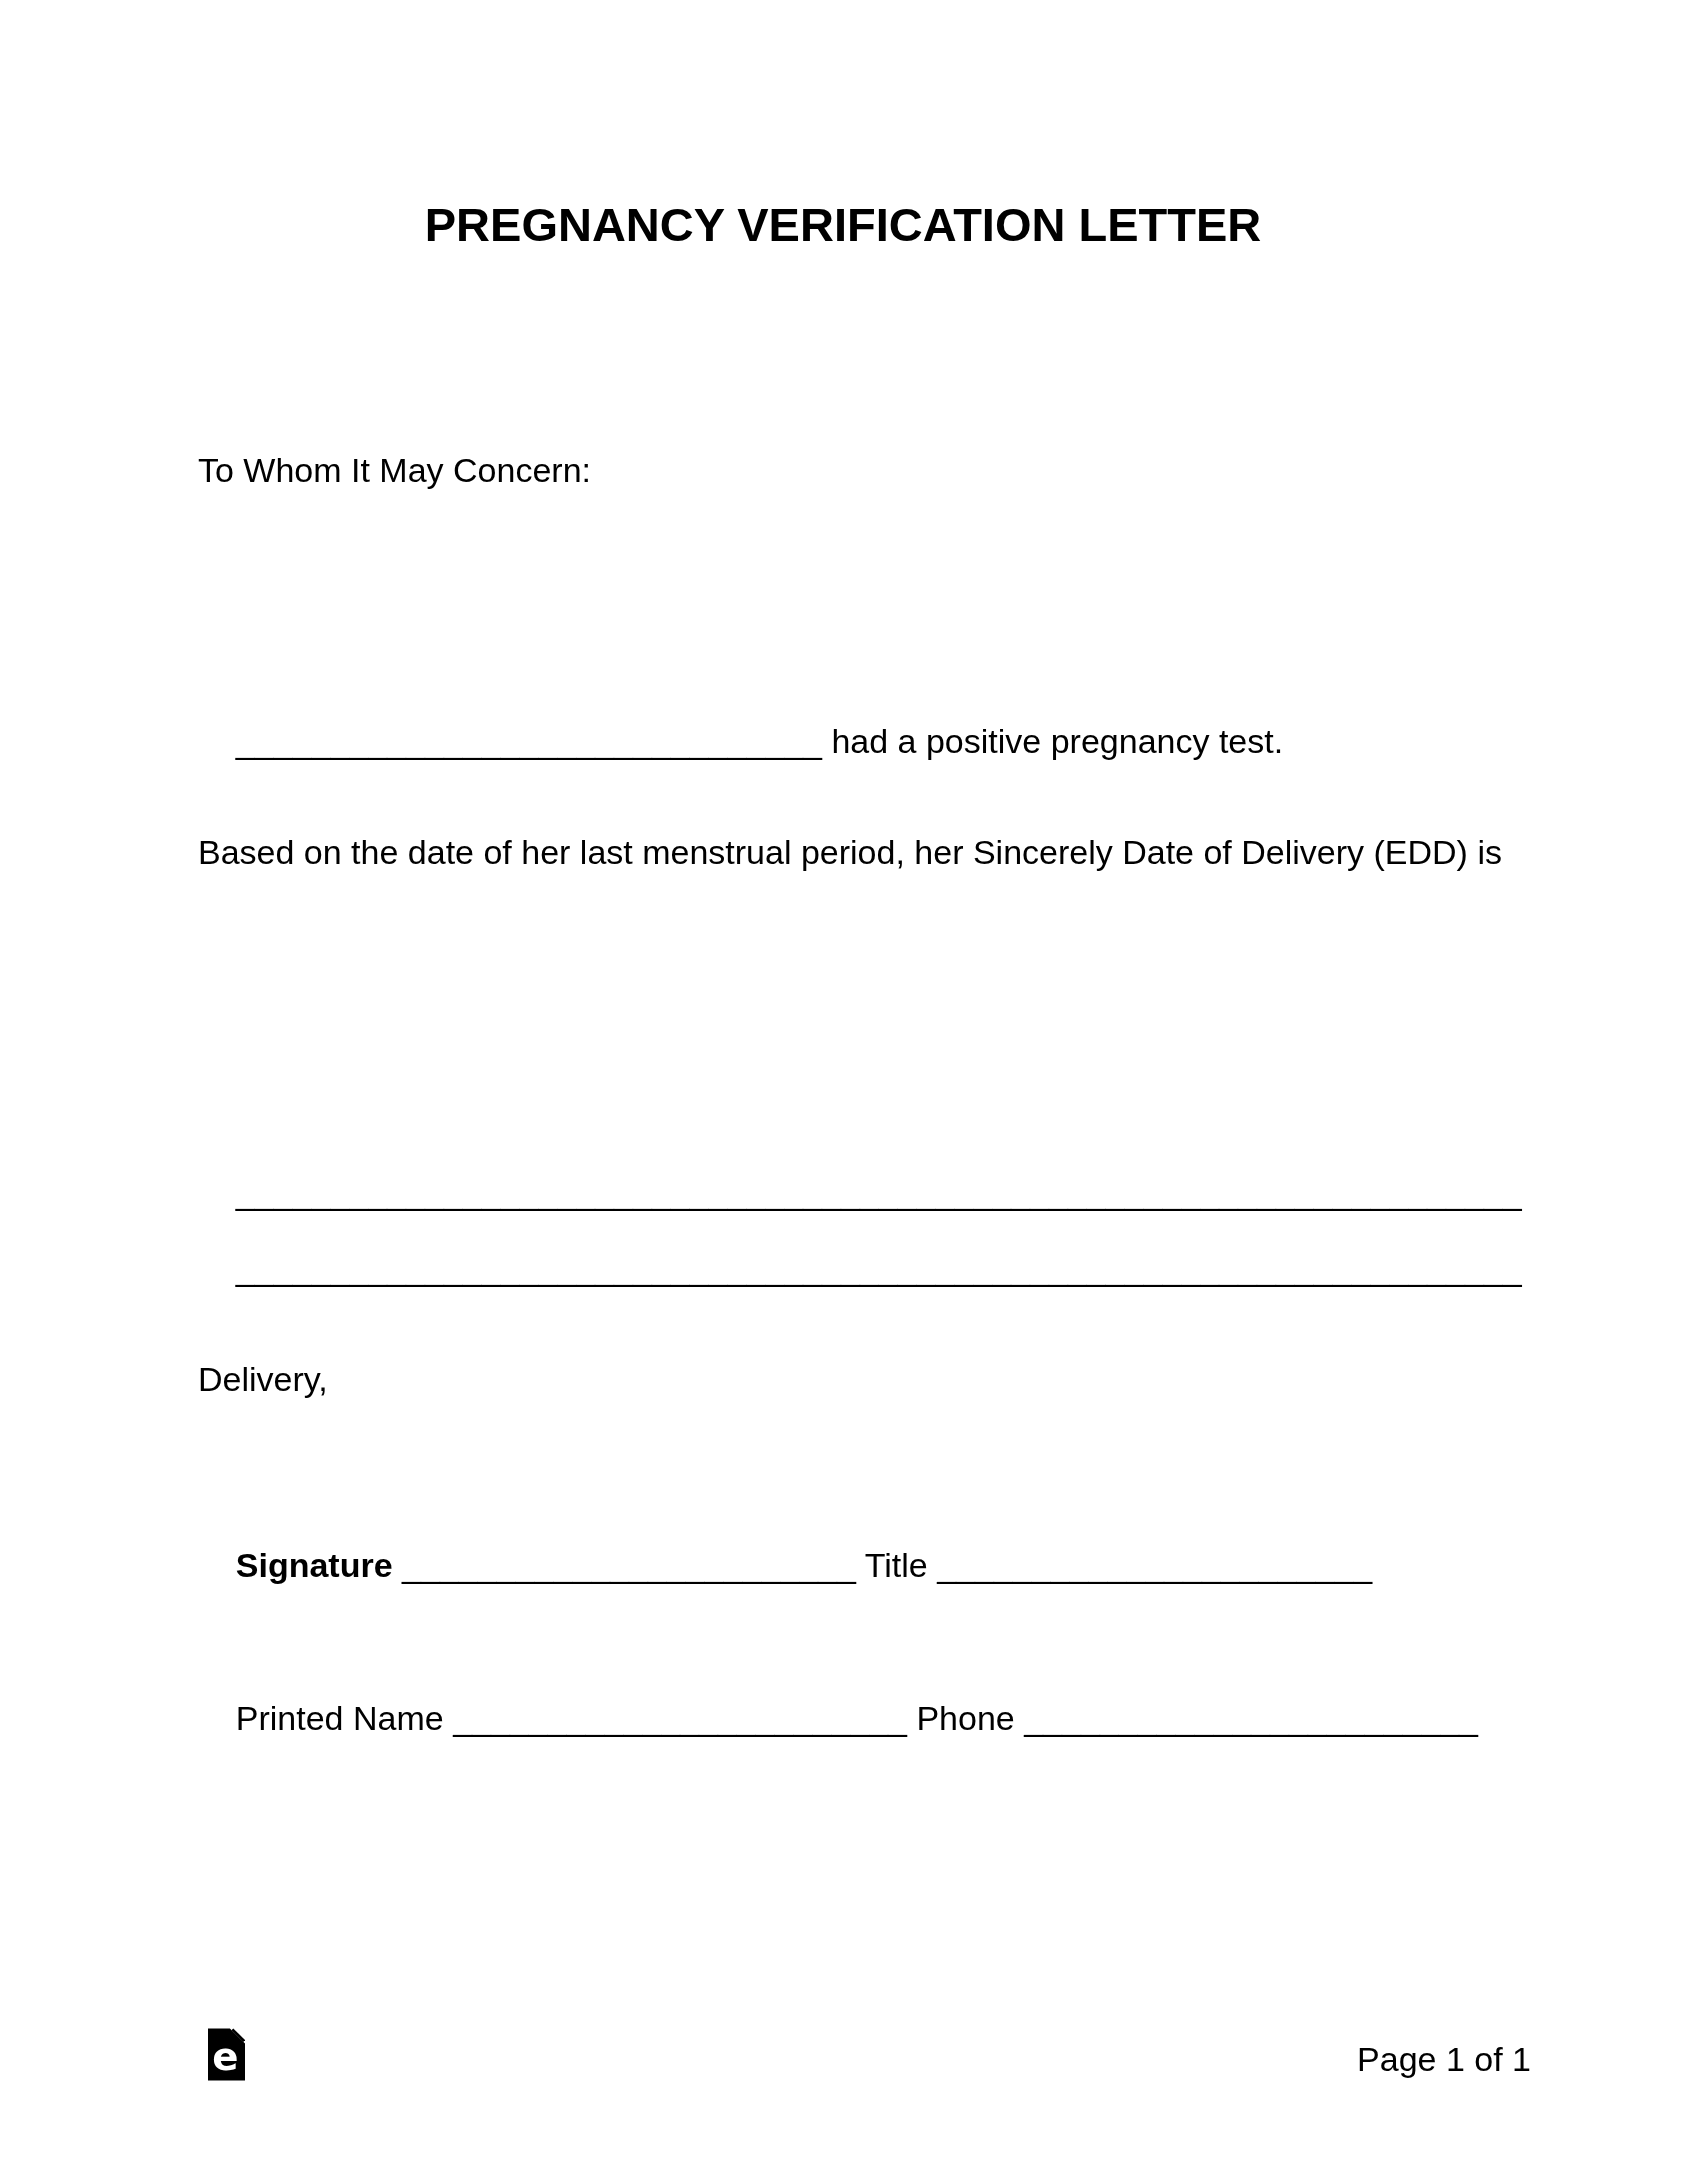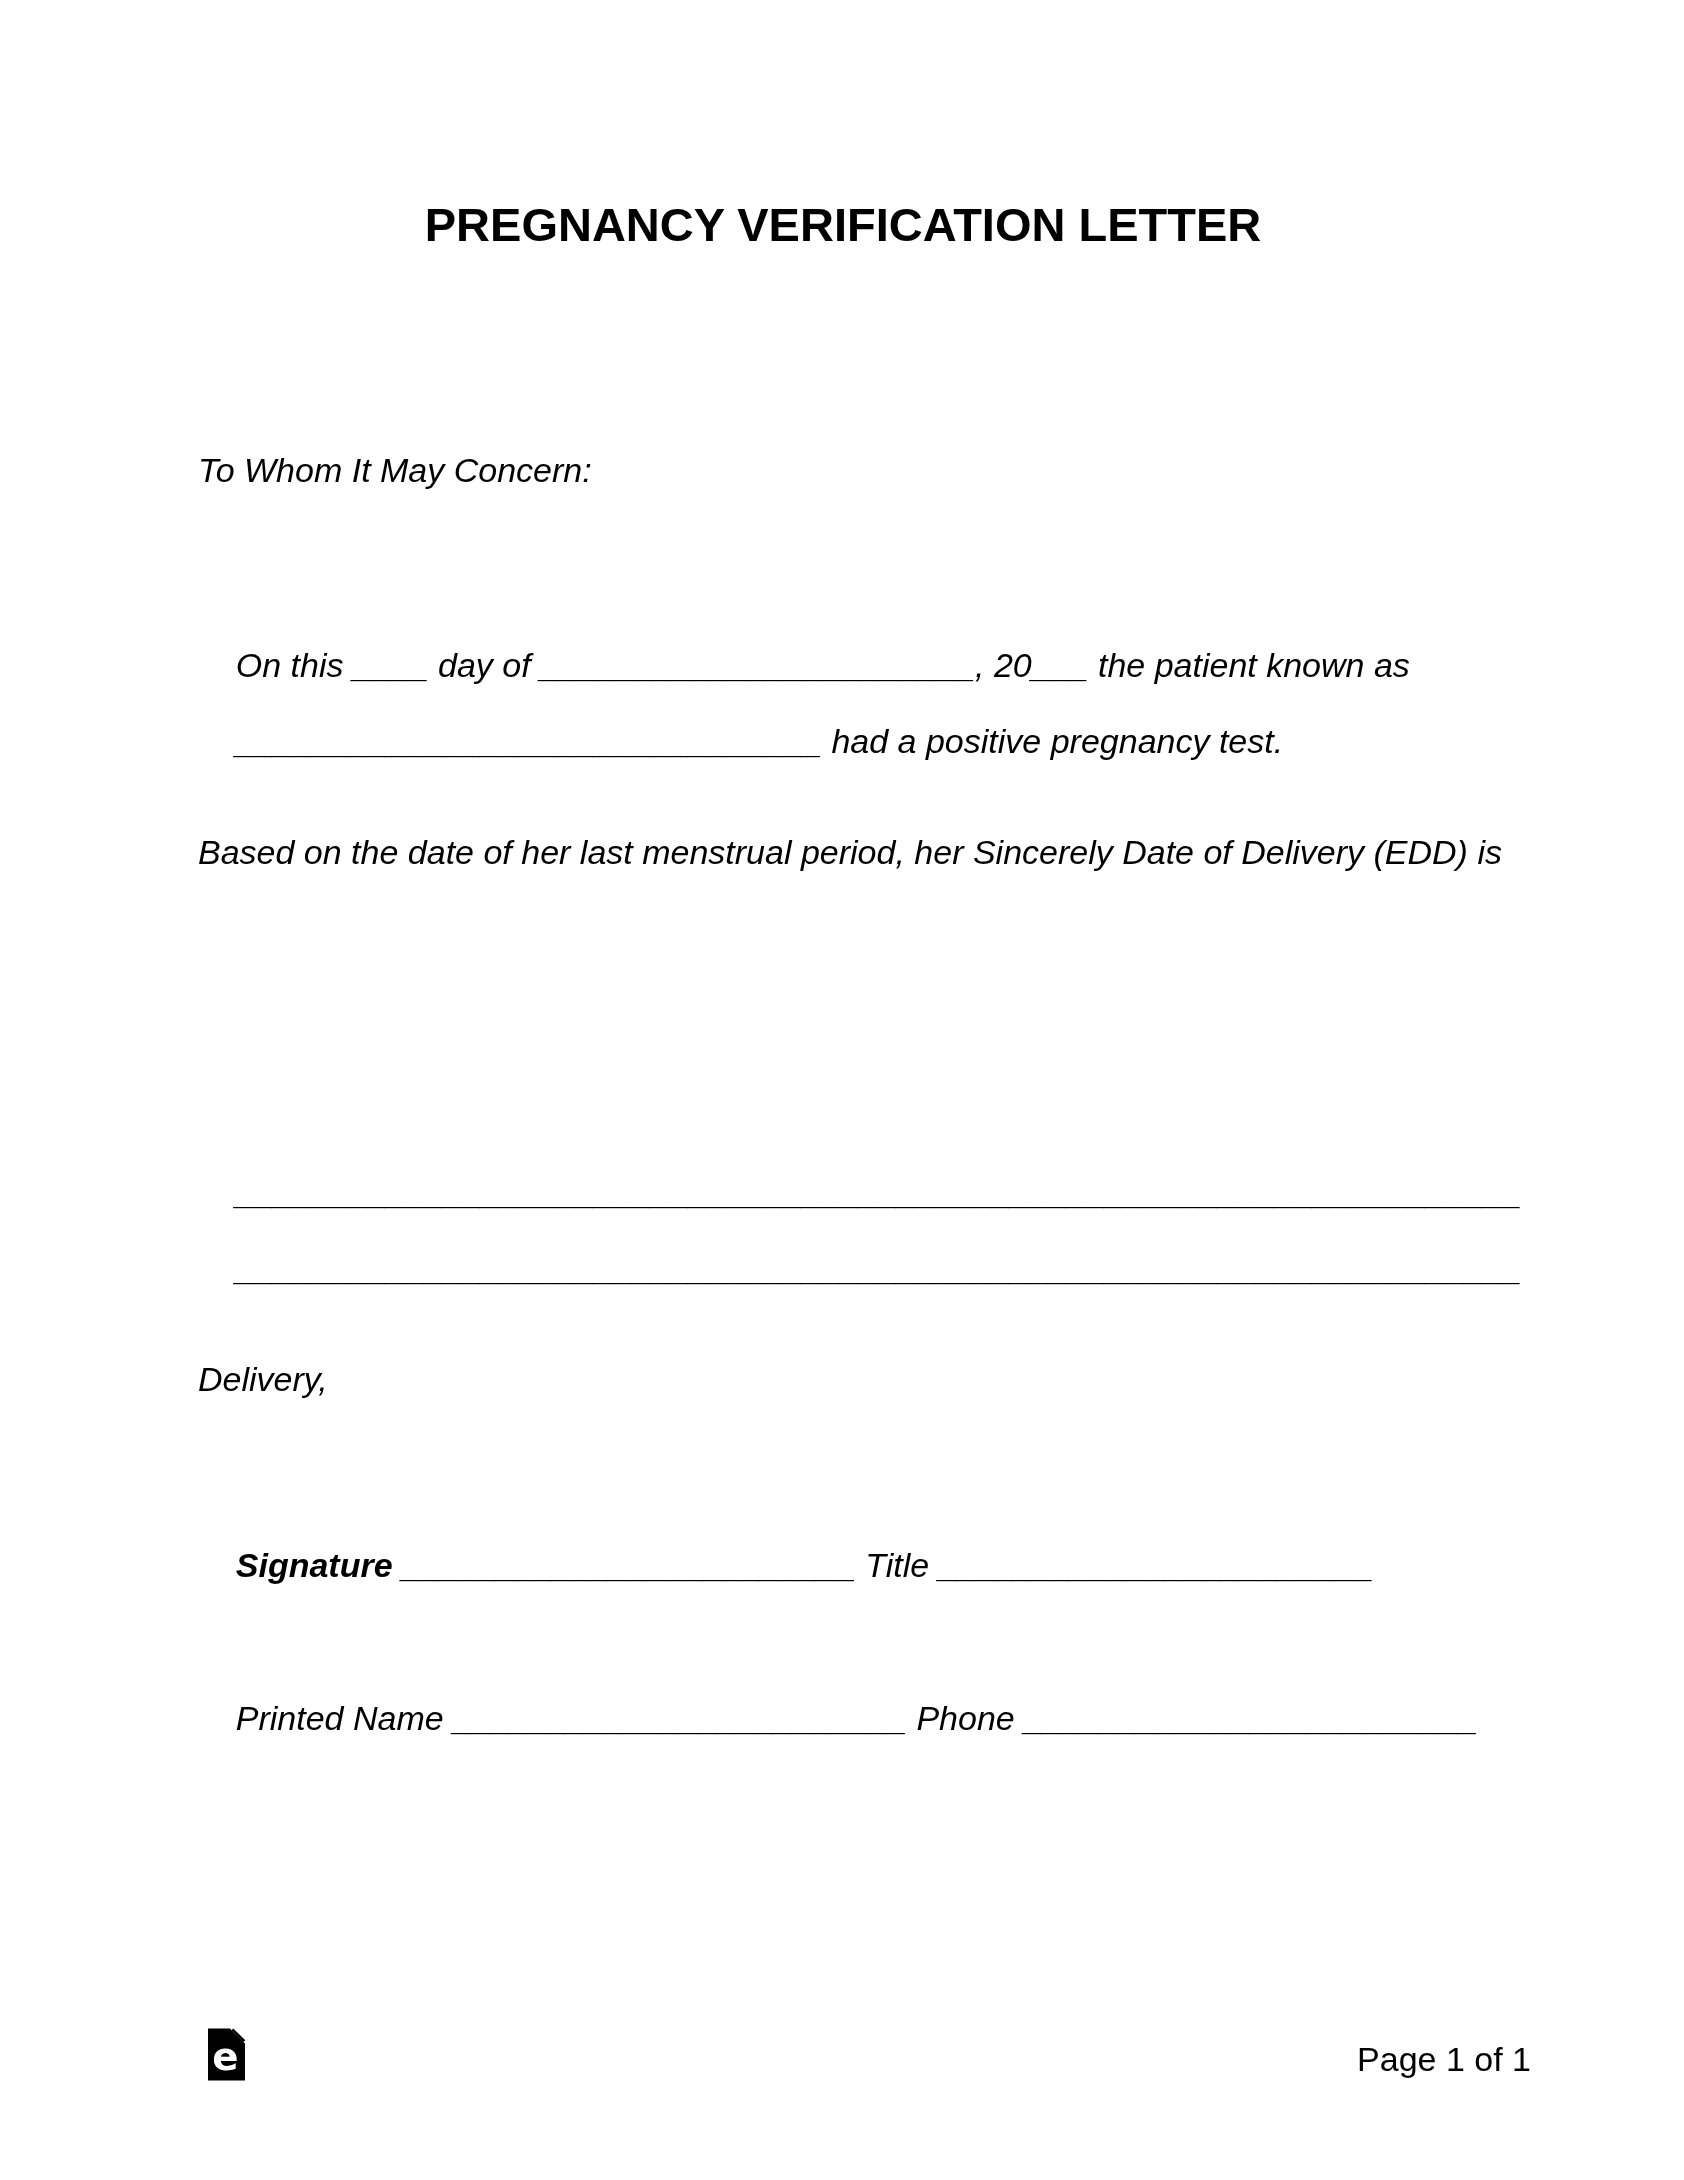--- a/index.html
+++ b/index.html
@@ -10,21 +10,20 @@
     background: #ffffff;
     color: #000000;
     font-family: "Liberation Sans", sans-serif;
     font-size: 34px;
     overflow: hidden;
   }
   .line {
     position: absolute;
     left: 198px;
     white-space: pre;
-    font-style: italic;
   }
   .doc-title {
     position: absolute;
     left: 198px;
     width: 1290px;
     top: 197px;
     margin: 0;
     text-align: center;
     font-size: 47px;
     font-weight: bold;
@@ -49,23 +48,20 @@
 </style>
 </head>
 <body>
 
 <div class="page">
 
   <h1 class="doc-title">PREGNANCY VERIFICATION LETTER</h1>
 
   <div class="line" style="top:451px">To Whom It May Concern:</div>
 
-  <div class="line" style="top:607px">
-    <span>On this </span><span class="blank">____</span><span> day of </span><span class="blank">_______________________</span><span>, 20</span><span class="blank">___</span><span> the patient known as</span>
-  </div>
 
   <div class="line" style="top:683px">
     <span class="blank">_______________________________</span><span> had a positive pregnancy test.</span>
   </div>
 
   <div class="line" style="top:833px">Based on the date of her last menstrual period, her Sincerely Date of Delivery (EDD) is</div>
 
 
 
   <div class="line" style="top:1134px">

